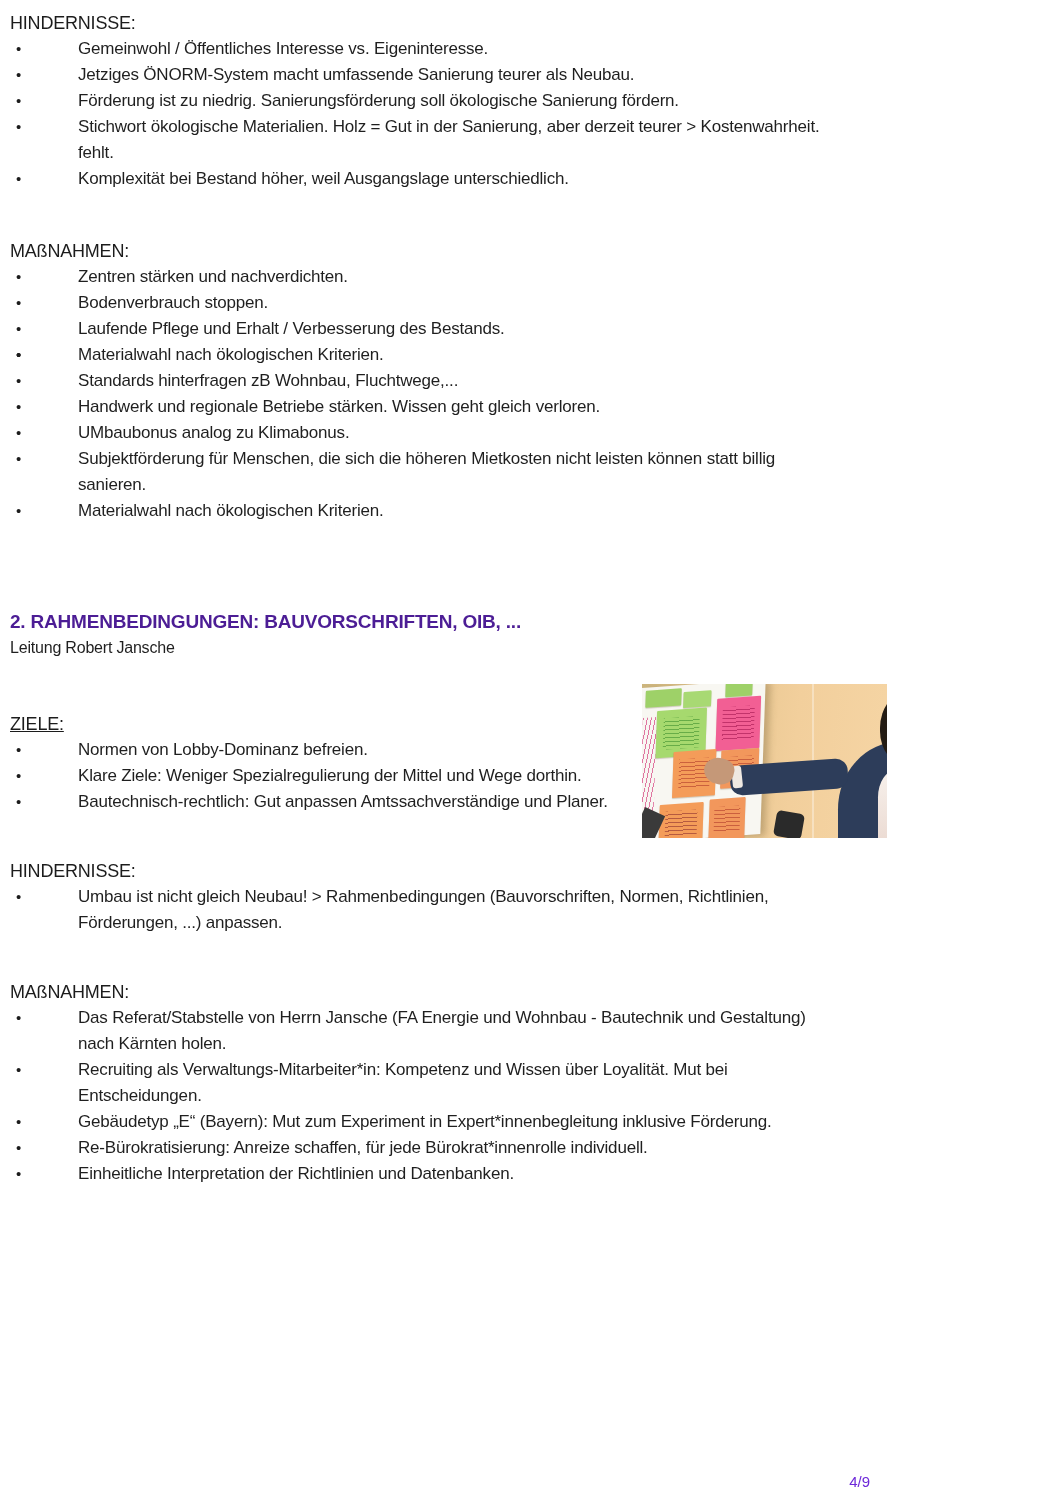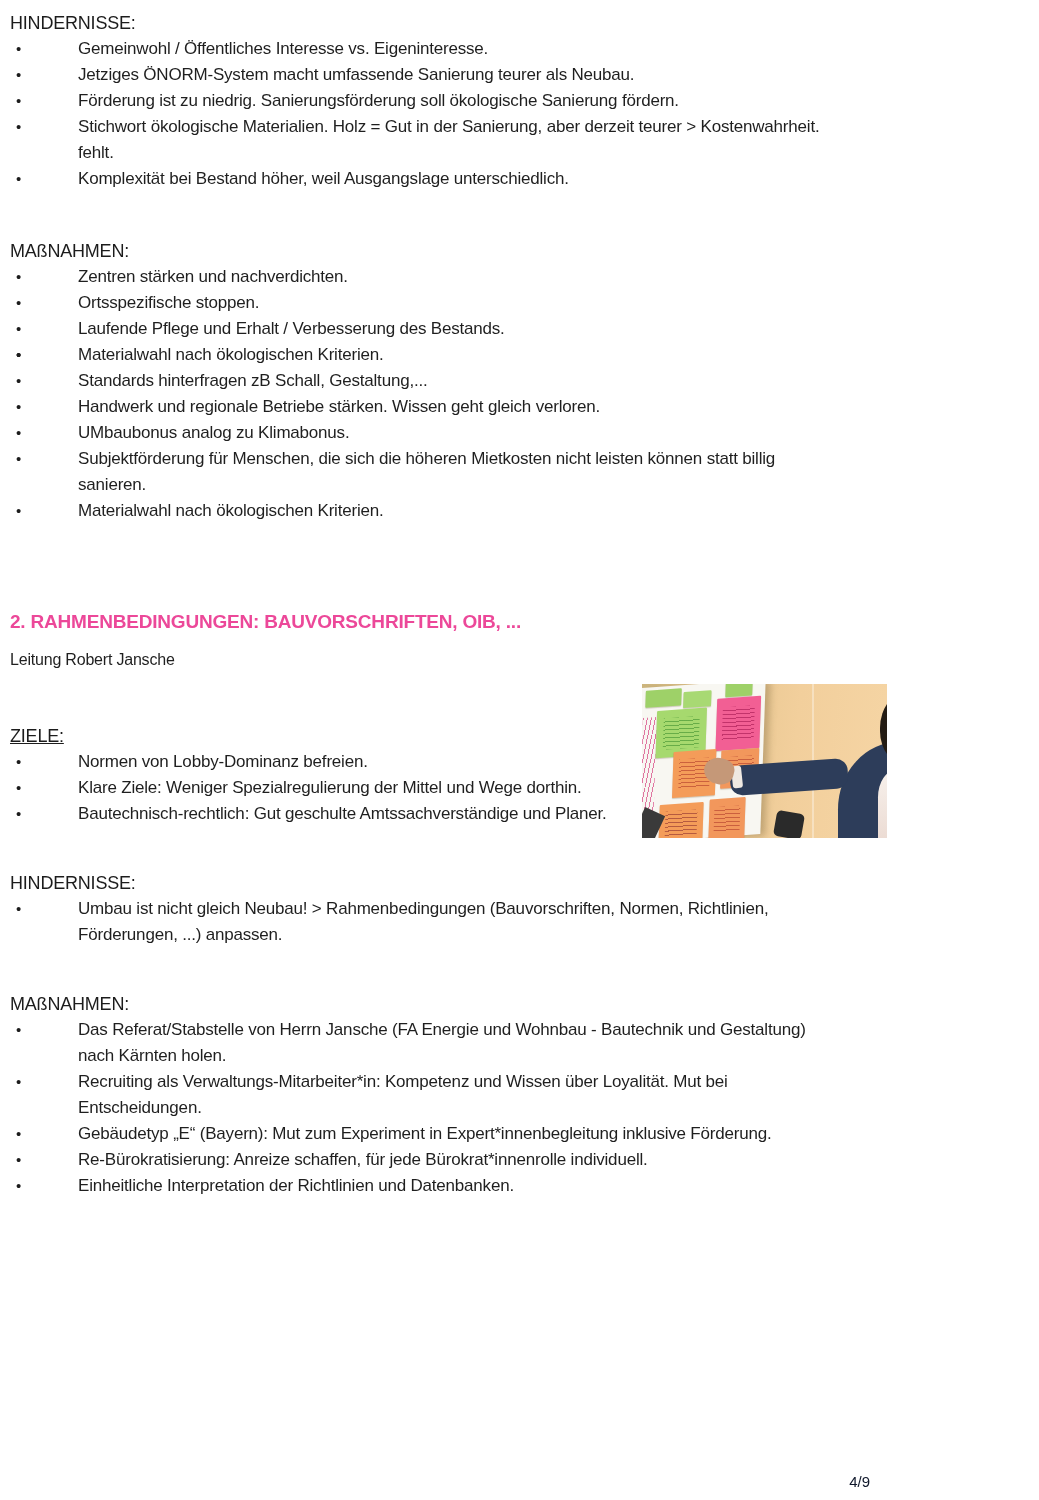--- a/index.html
+++ b/index.html
@@ -11,40 +11,40 @@
     color:#1f1f1f;
     letter-spacing:-0.2px;
     overflow:hidden;
     box-sizing:border-box;
     padding:10px 16px 0 10px;
   }
   .sec-h{
     margin:0;font-size:18px;font-weight:400;line-height:26px;color:#1c1c1c;
   }
   .title{
-    margin:85px 0 12px 0;font-size:19px;font-weight:700;line-height:26px;color:#ec4899;
+    margin:85px 0 0 0;font-size:19px;font-weight:700;line-height:26px;color:#4c1d95;
   }
   .subtitle{
     margin:0;font-size:16px;font-weight:400;line-height:26px;
   }
   ul.blist{margin:0;padding:0;list-style:none;}
   ul.blist li{
     position:relative;margin:0;padding-left:68px;
     font-size:17px;line-height:26px;
   }
   ul.blist .dot{
     position:absolute;left:6px;top:0;font-size:15px;line-height:26px;color:#1c1c1c;
   }
   ul.blist .txt{white-space:pre-line;}
   .mt23{margin-top:23px;} .mt24{margin-top:24px;} .mt25{margin-top:25px;}
   .mt29{margin-top:29px;} .mt30{margin-top:30px;}
   .mt43{margin-top:43px;} .mt46{margin-top:46px;} .mt50{margin-top:50px;text-decoration:underline;}
   .page-num{
     position:absolute;right:17px;bottom:10px;
-    font-size:15px;color:#0f172a;letter-spacing:0;
+    font-size:15px;color:#6d28d9;letter-spacing:0;
   }
 
   
   .photo{
     position:absolute;left:642px;top:684px;width:383px;height:154px;
     overflow:hidden;
     background:linear-gradient(96deg,#cdb67e 0%,#e3c48d 15%,#f2cf9c 40%,#f6d6a6 70%,#eecd9a 92%);
   }
   .photo *{position:absolute;}
   .wall-seam{left:170px;top:0;width:2px;height:100%;background:rgba(255,255,255,.35);}
@@ -106,41 +106,41 @@
     <li><span class="dot">•</span><span class="txt">Förderung ist zu niedrig. Sanierungsförderung soll ökologische Sanierung fördern.</span></li>
     <li><span class="dot">•</span><span class="txt">Stichwort ökologische Materialien. Holz = Gut in der Sanierung, aber derzeit teurer &gt; Kostenwahrheit.
 fehlt.</span></li>
     <li><span class="dot">•</span><span class="txt">Komplexität bei Bestand höher, weil Ausgangslage unterschiedlich.</span></li>
   </ul>
 
   <h2 class="sec-h mt46">MAßNAHMEN:</h2>
 
   <ul class="blist mt24">
     <li><span class="dot">•</span><span class="txt">Zentren stärken und nachverdichten.</span></li>
-    <li><span class="dot">•</span><span class="txt">Ortsspezifische stoppen.</span></li>
+    <li><span class="dot">•</span><span class="txt">Bodenverbrauch stoppen.</span></li>
     <li><span class="dot">•</span><span class="txt">Laufende Pflege und Erhalt / Verbesserung des Bestands.</span></li>
     <li><span class="dot">•</span></li>
     <li><span class="dot">•</span><span class="txt">Materialwahl nach ökologischen Kriterien.</span></li>
-    <li><span class="dot">•</span><span class="txt">Standards hinterfragen zB Schall, Gestaltung,...</span></li>
+    <li><span class="dot">•</span><span class="txt">Standards hinterfragen zB Wohnbau, Fluchtwege,...</span></li>
     <li><span class="dot">•</span><span class="txt">Handwerk und regionale Betriebe stärken. Wissen geht gleich verloren.</span></li>
     <li><span class="dot">•</span><span class="txt">UMbaubonus analog zu Klimabonus.</span></li>
     <li><span class="dot">•</span><span class="txt">Subjektförderung für Menschen, die sich die höheren Mietkosten nicht leisten können statt billig
 sanieren.</span></li>
     <li><span class="dot">•</span><span class="txt">Materialwahl nach ökologischen Kriterien.</span></li>
   </ul>
 
   <h1 class="title">2. RAHMENBEDINGUNGEN: BAUVORSCHRIFTEN, OIB, ...</h1>
   <p class="subtitle">Leitung Robert Jansche</p>
 
   <h2 class="sec-h mt50">ZIELE:</h2>
 
   <ul class="blist mt25">
     <li><span class="dot">•</span><span class="txt">Normen von Lobby-Dominanz befreien.</span></li>
     <li><span class="dot">•</span><span class="txt">Klare Ziele: Weniger Spezialregulierung der Mittel und Wege dorthin.</span></li>
-    <li><span class="dot">•</span><span class="txt">Bautechnisch-rechtlich: Gut geschulte Amtssachverständige und Planer.</span></li>
+    <li><span class="dot">•</span><span class="txt">Bautechnisch-rechtlich: Gut anpassen Amtssachverständige und Planer.</span></li>
   </ul>
 
   <h2 class="sec-h mt43">HINDERNISSE:</h2>
 
   <ul class="blist mt29">
     <li><span class="dot">•</span><span class="txt">Umbau ist nicht gleich Neubau! &gt; Rahmenbedingungen (Bauvorschriften, Normen, Richtlinien,
 Förderungen, ...) anpassen.</span></li>
   </ul>
 
   <h2 class="sec-h mt43">MAßNAHMEN:</h2>

